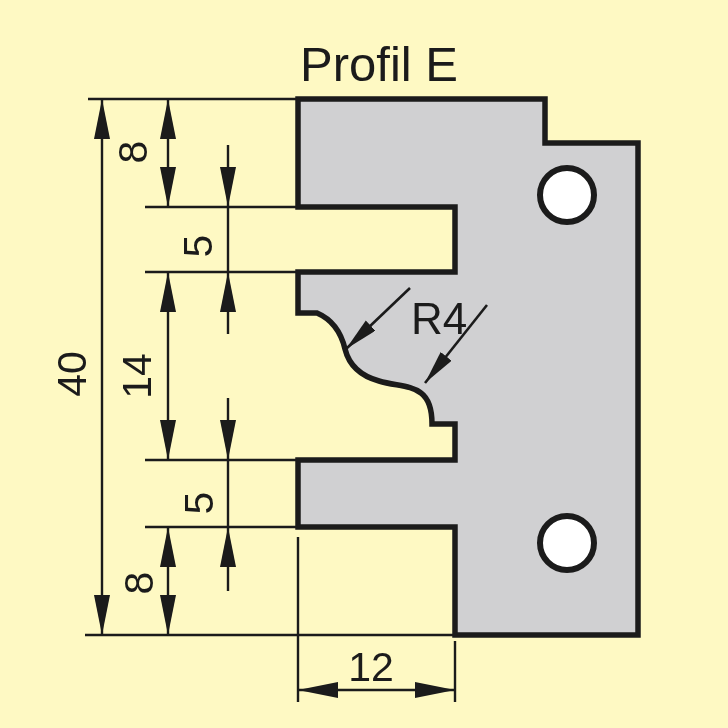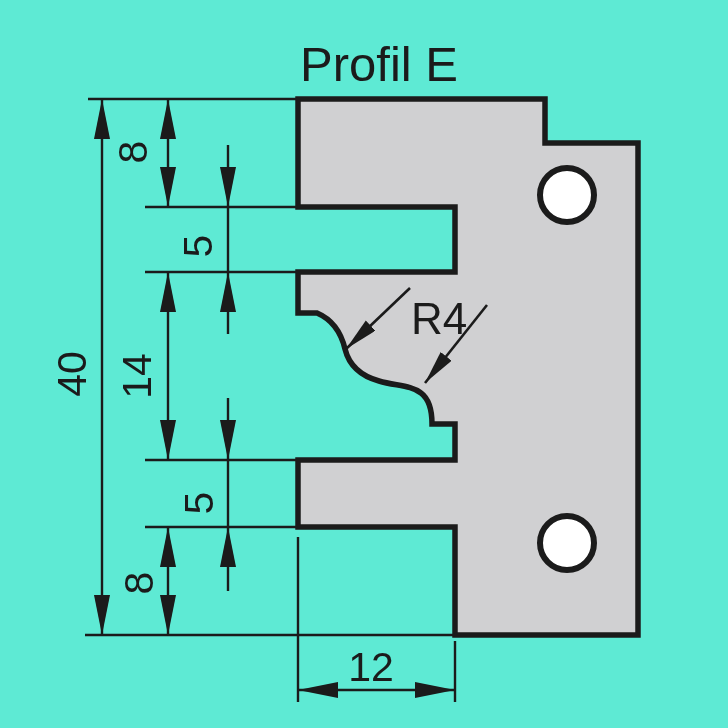--- a/index.html
+++ b/index.html
@@ -7,21 +7,21 @@
     padding: 0;
     width: 728px;
     height: 728px;
     background: #ffffff;
     font-family: "Liberation Sans", "DejaVu Sans", sans-serif;
   }
   .canvas {
     position: relative;
     width: 728px;
     height: 728px;
-    background: #5eead4;
+    background: #fef9c3;
     overflow: hidden;
     text-decoration: underline;
   }
   svg { display: block; }
 
   .outline {
     fill: #d0d0d2;
     stroke: #1b1b1b;
     stroke-width: 5.5;
     stroke-linejoin: miter;

